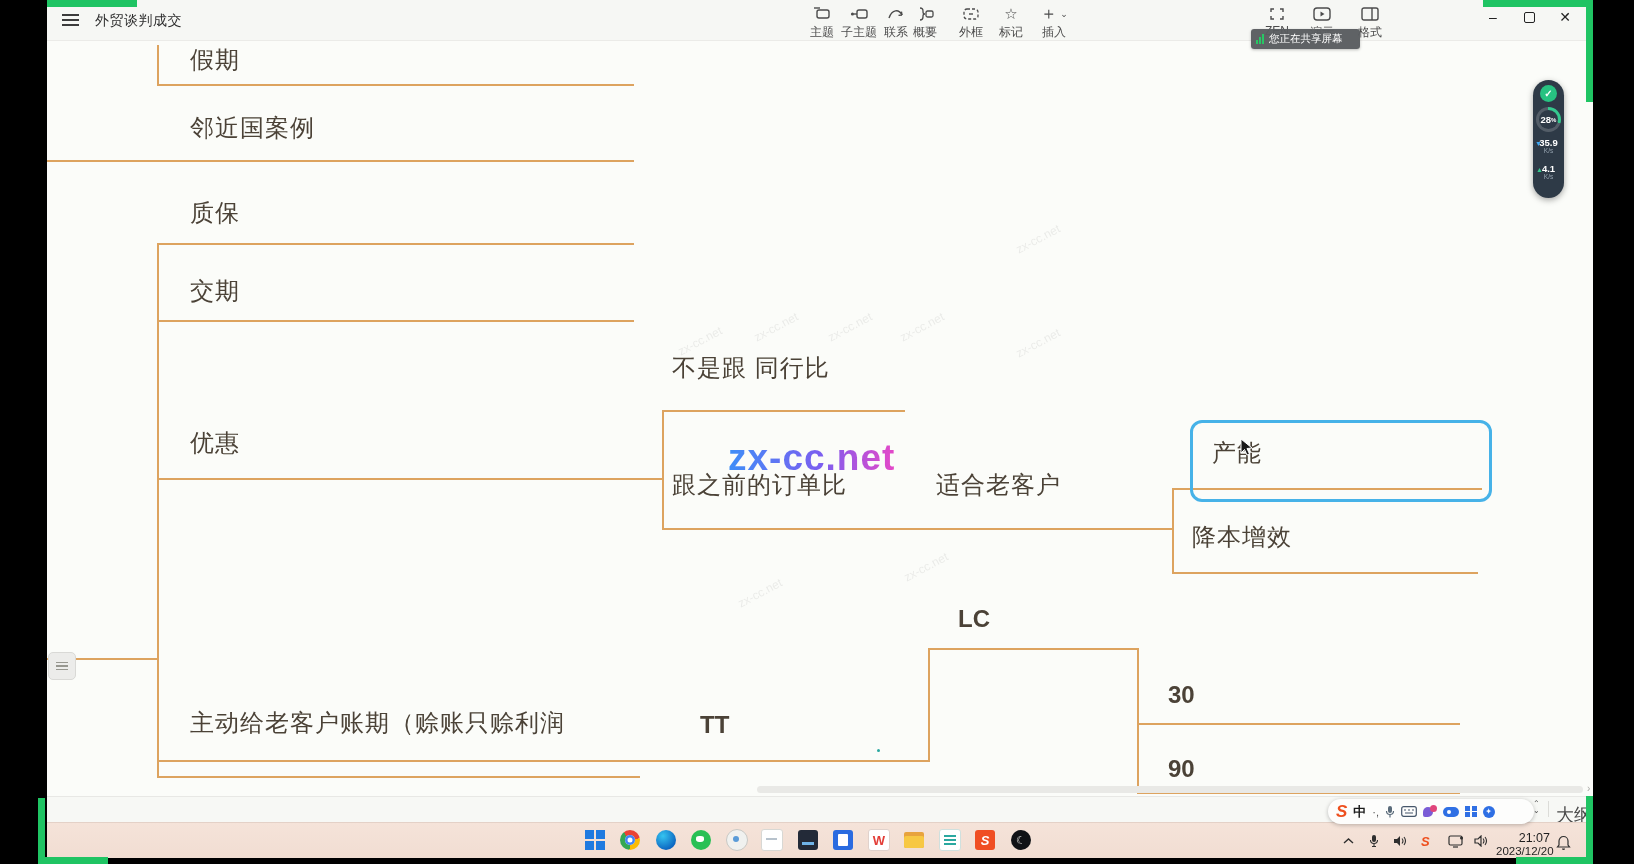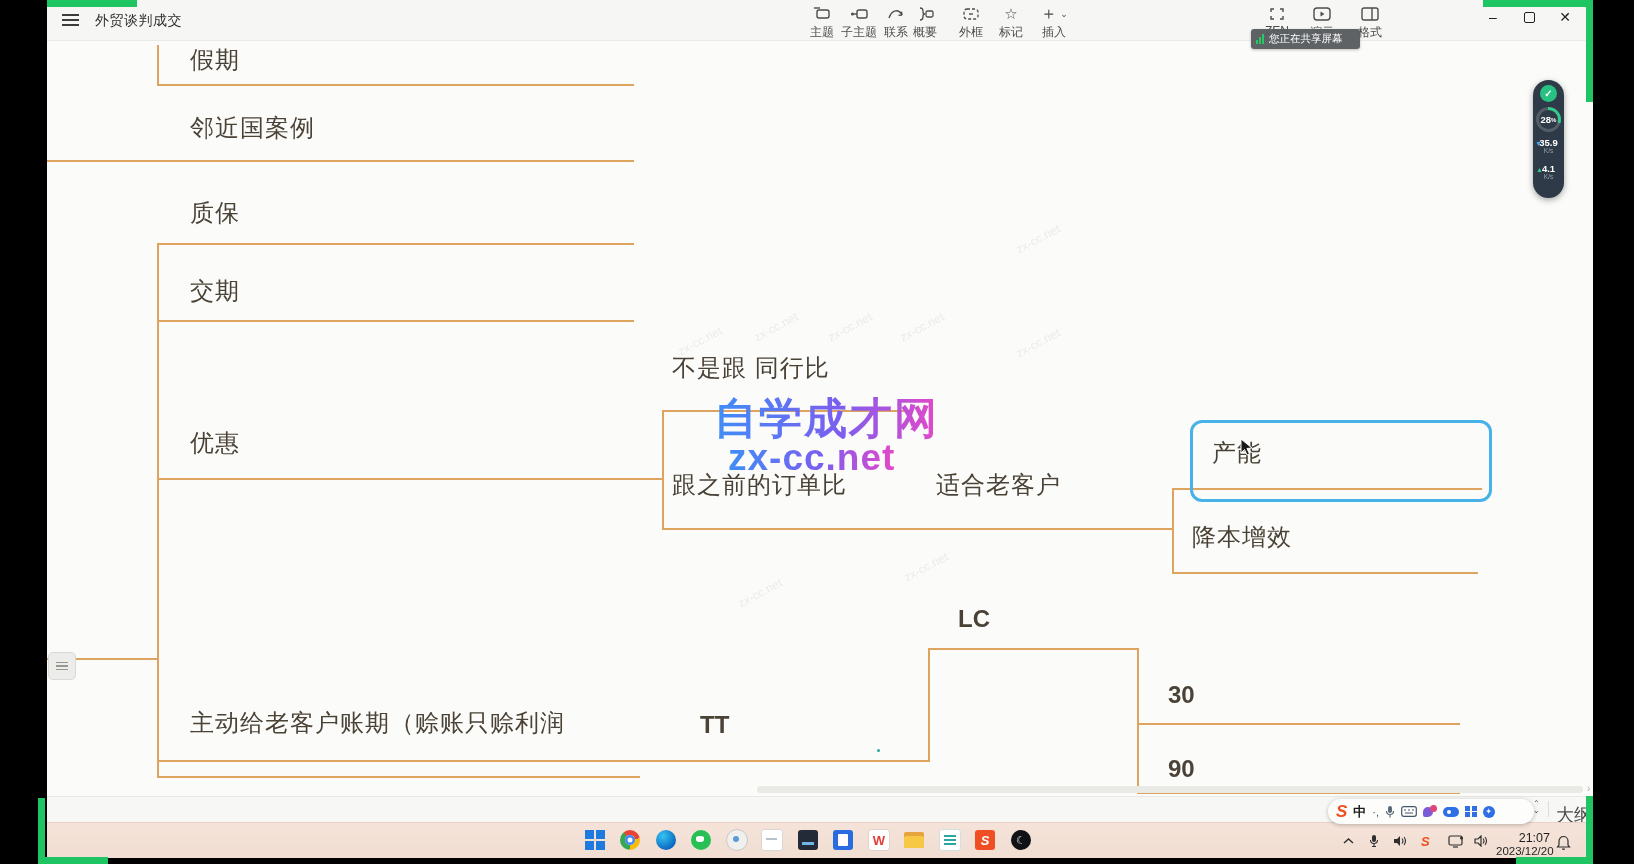--- a/index.html
+++ b/index.html
@@ -227,21 +227,20 @@
   <div class="ab nd" style="left:936px;top:469px">适合老客户</div>
   <div class="ab selbox"></div>
   <div class="ab nd" style="left:1212px;top:437px;z-index:6">产能</div>
   <div class="ab nd" style="left:1192px;top:521px">降本增效</div>
   <div class="ab nd en" style="left:958px;top:605px">LC</div>
   <div class="ab nd en" style="left:700px;top:711px">TT</div>
   <div class="ab nd en" style="left:1168px;top:681px">30</div>
   <div class="ab nd en" style="left:1168px;top:755px">90</div>
   <div class="ab nd" style="left:190px;top:707px">主动给老客户账期（赊账只赊利润</div>
 
-  <div class="ab wm1">自学成才网</div>
   <div class="ab wm2">zx-cc.net</div>
   <span class="ab wmtile" style="left:676px;top:334px">zx-cc.net</span>
   <span class="ab wmtile" style="left:752px;top:320px">zx-cc.net</span>
   <span class="ab wmtile" style="left:826px;top:320px">zx-cc.net</span>
   <span class="ab wmtile" style="left:898px;top:320px">zx-cc.net</span>
   <span class="ab wmtile" style="left:1014px;top:232px">zx-cc.net</span>
   <span class="ab wmtile" style="left:1014px;top:336px">zx-cc.net</span>
   <span class="ab wmtile" style="left:736px;top:586px">zx-cc.net</span>
   <span class="ab wmtile" style="left:902px;top:560px">zx-cc.net</span>
 

